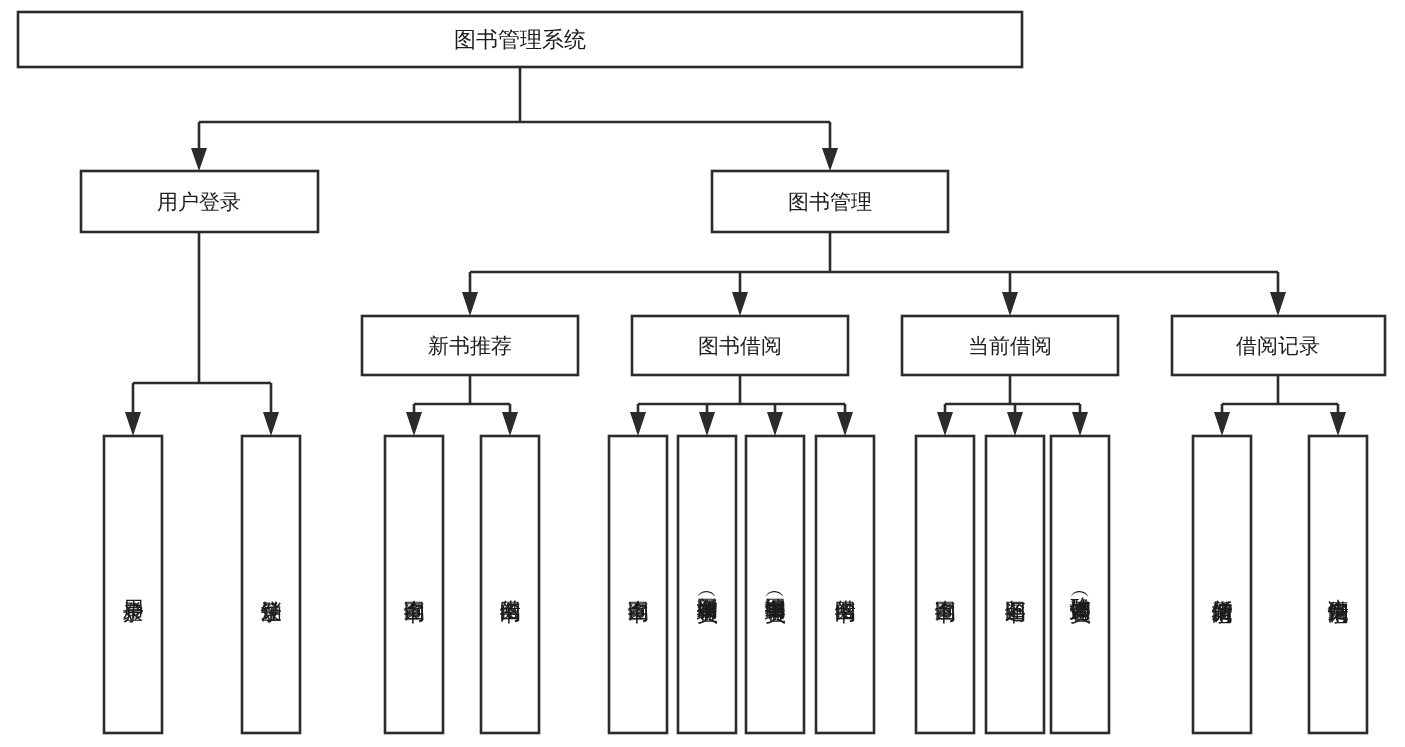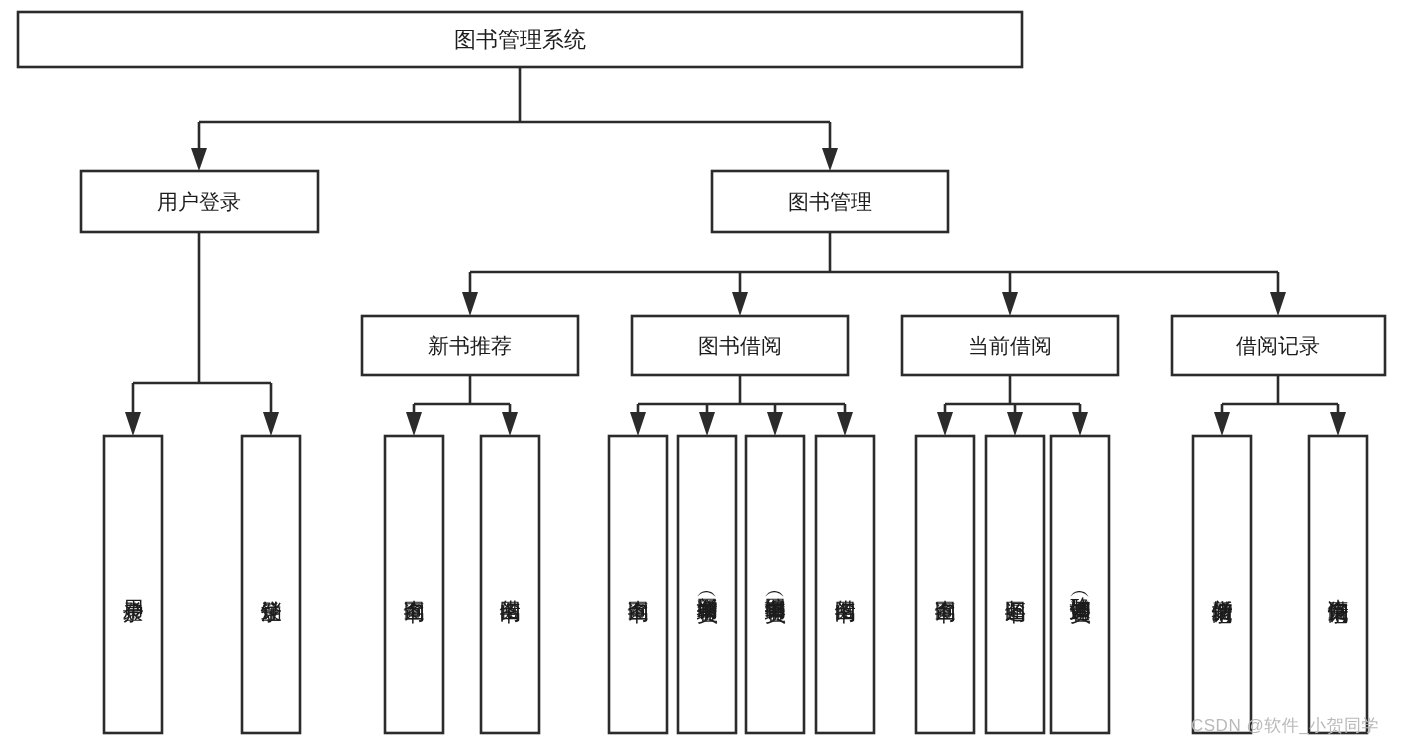--- a/index.html
+++ b/index.html
@@ -200,15 +200,14 @@
   <div class="leaf-vtext" style="left:746px; top:436px; width:58px; height:297px;">编辑图书（管理员）</div>
   <div class="leaf-vtext" style="left:816px; top:436px; width:58px; height:297px;">借阅图书</div>
 
   <div class="leaf-vtext" style="left:916px; top:436px; width:58px; height:297px;">查询图书</div>
   <div class="leaf-vtext" style="left:986px; top:436px; width:58px; height:297px;">归还图书</div>
   <div class="leaf-vtext" style="left:1051px; top:436px; width:58px; height:297px;">确认归还（管理员）</div>
 
   <div class="leaf-vtext" style="left:1193px; top:436px; width:58px; height:297px;">新增借阅记录</div>
   <div class="leaf-vtext" style="left:1309px; top:436px; width:58px; height:297px;">查询借阅记录</div>
 
-  <div class="watermark" style="left:1191px; top:714px;">CSDN @软件_小贺同学</div>
 
 </div>
 
 </body></html>

